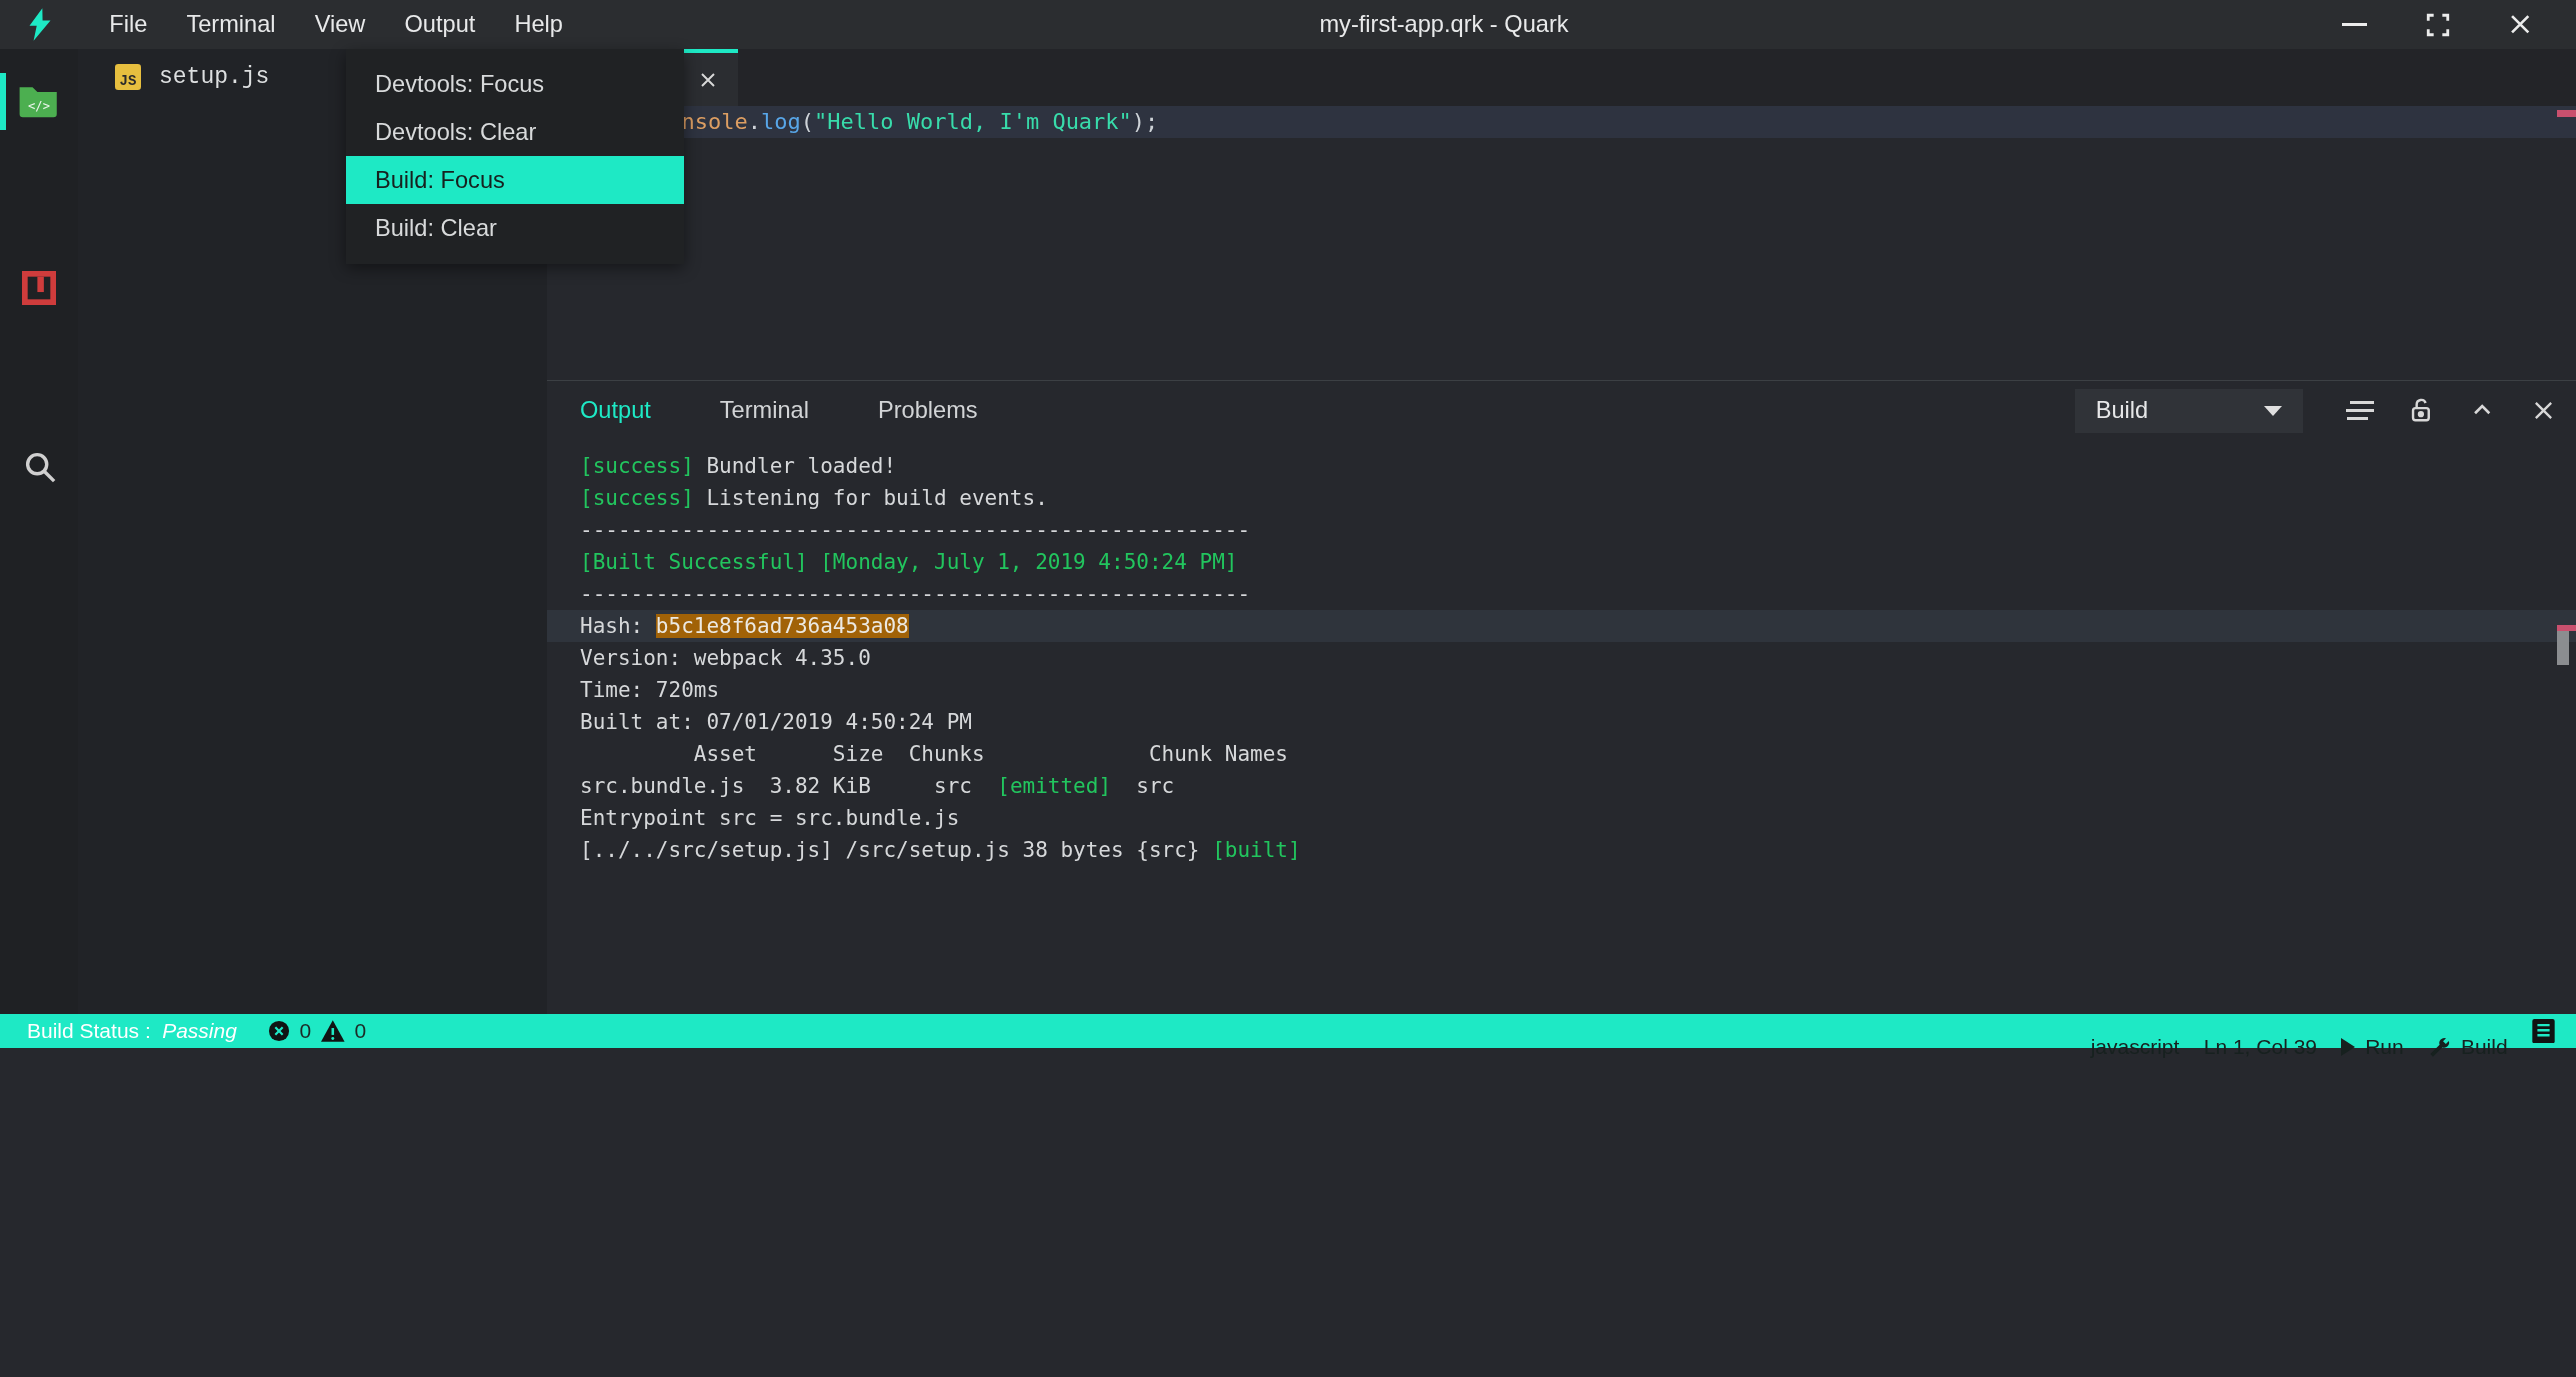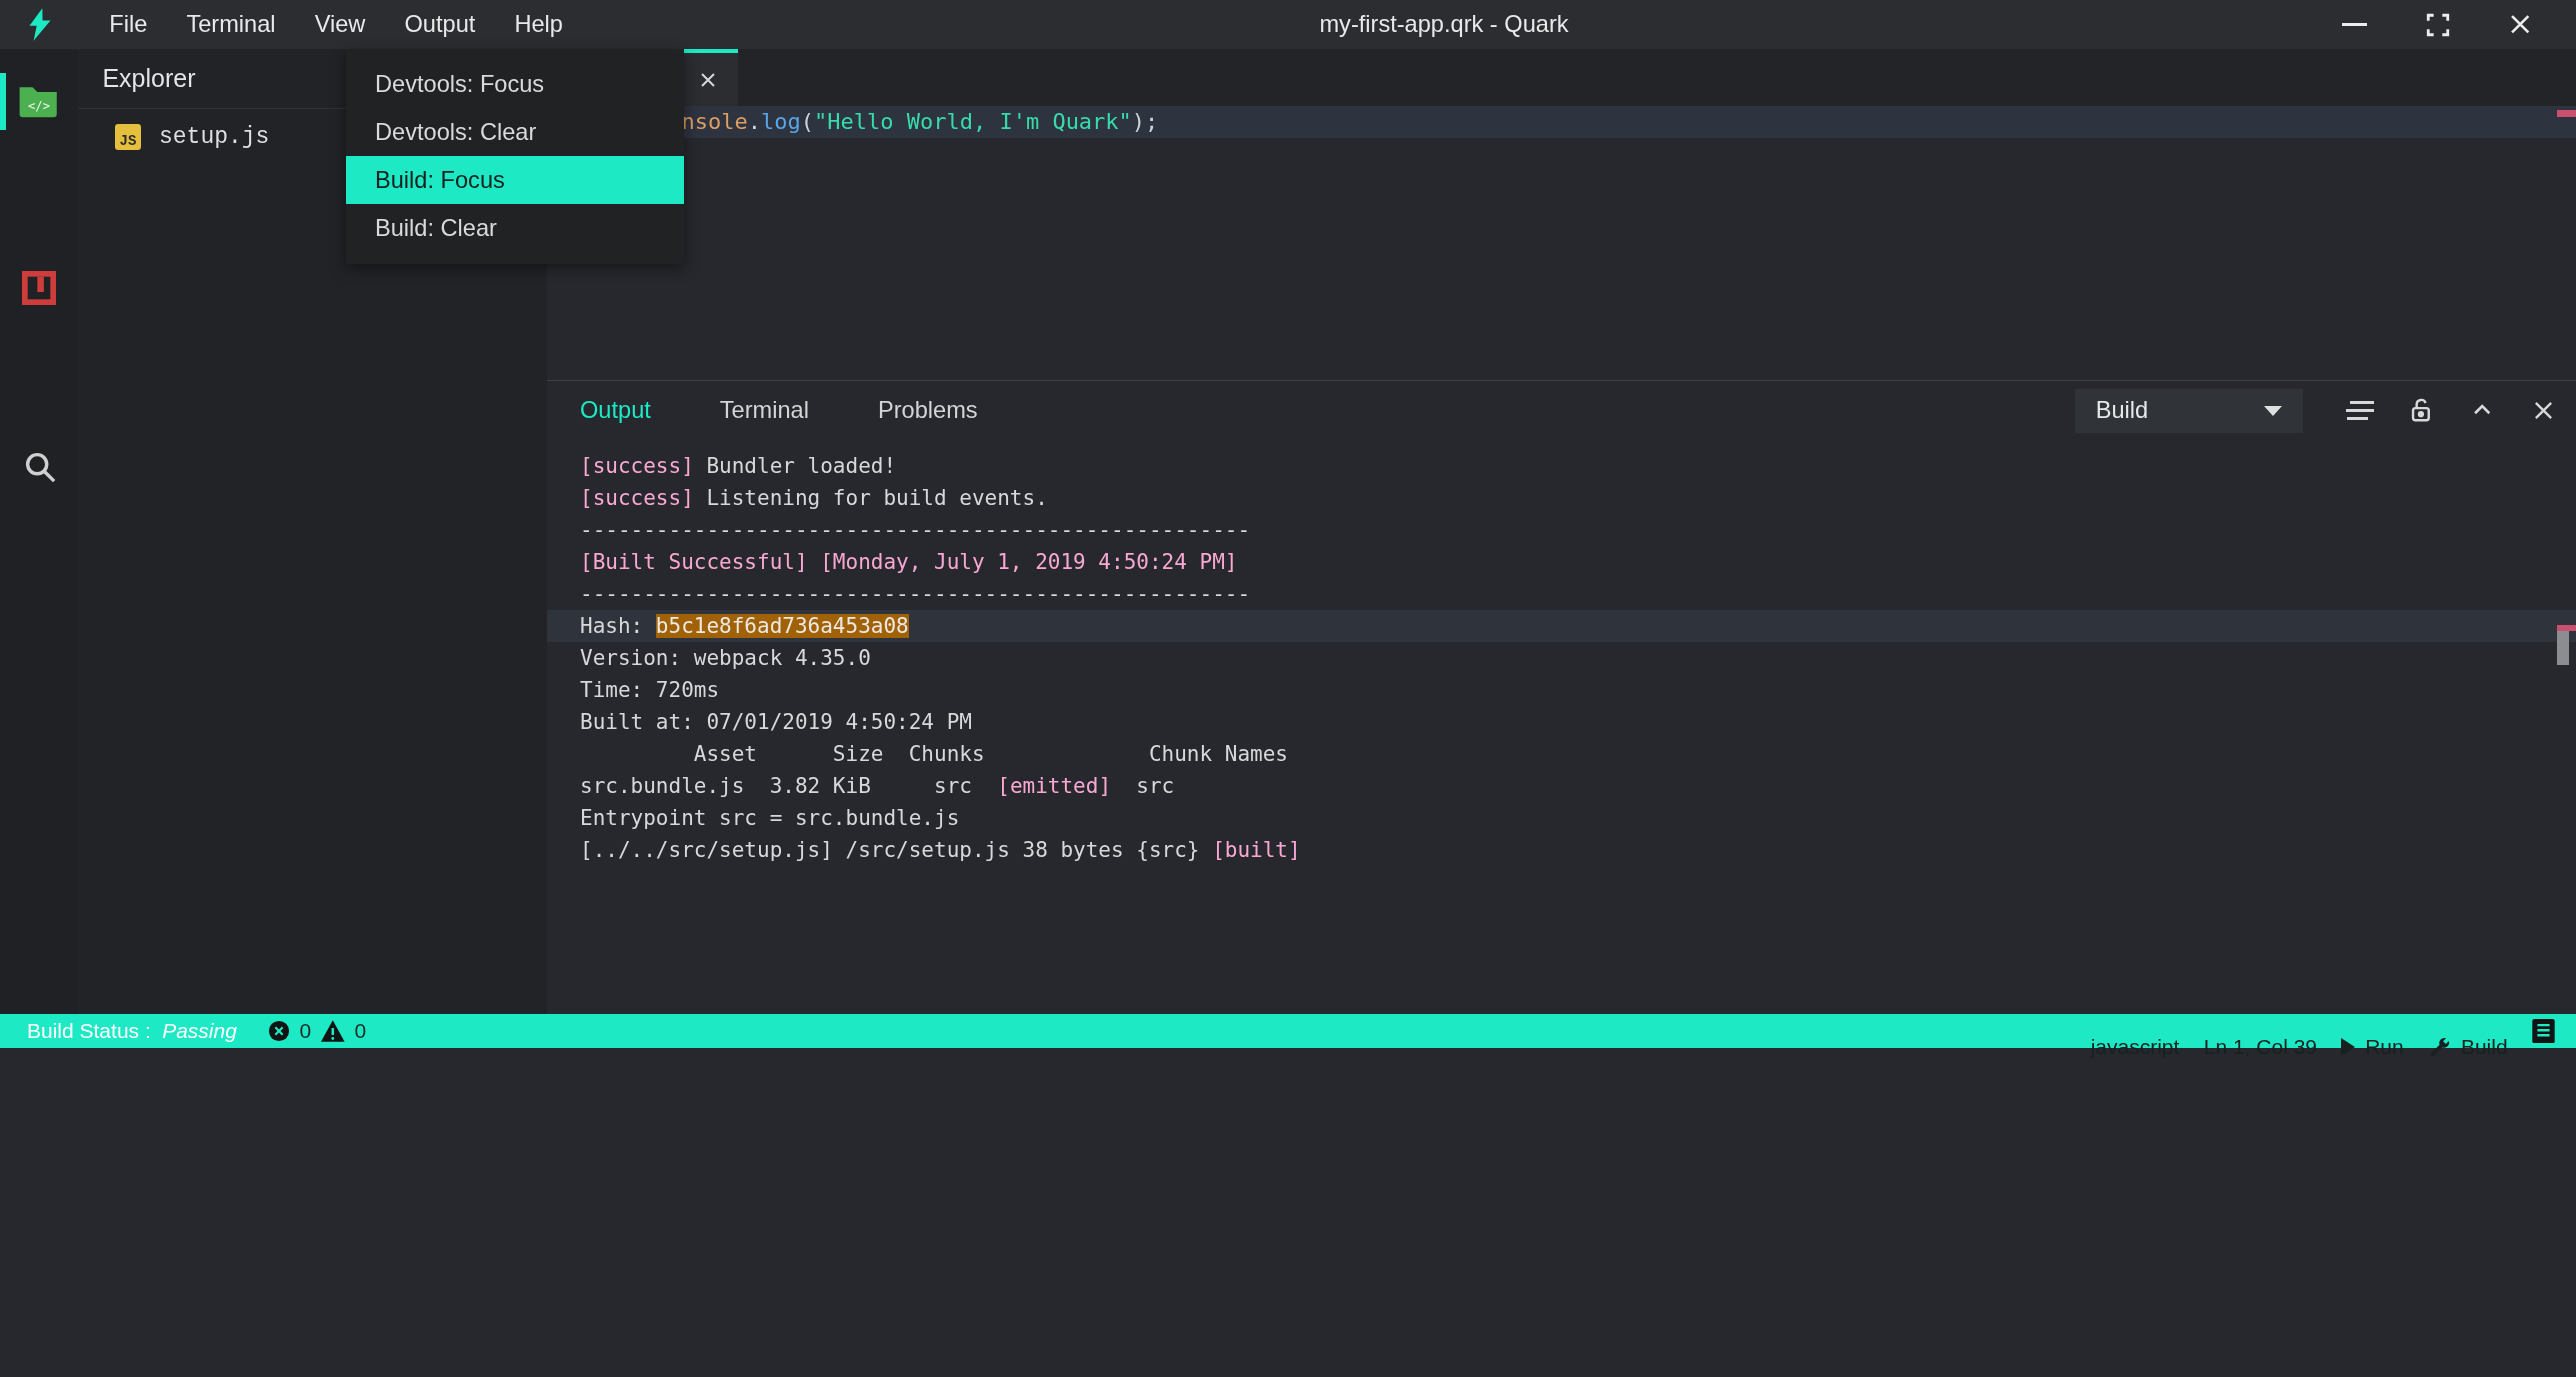--- a/index.html
+++ b/index.html
@@ -88,21 +88,21 @@
   .caret-down { width: 0; height: 0; border-left: 9px solid transparent; border-right: 9px solid transparent; border-top: 10.6px solid #e0e0e0; }
   .panel-iconbtn { width: 33px; height: 33px; display: flex; align-items: center; justify-content: center; flex-direction: column; }
   .clear-lines span { display: block; height: 3.3px; background: #d8d8d8; margin: 2.4px 0; }
   .clear-lines .l1 { width: 24.4px; margin-left: 3.3px; }
   .clear-lines .l2 { width: 28px; }
   .clear-lines .l3 { width: 21px; margin-right: 4.9px; }
 
   .log { flex: 1 1 auto; font-family: "DejaVu Sans Mono", monospace; font-size: 21px; padding-top: 9.8px; }
   .log-line { height: 32px; line-height: 32px; white-space: pre; padding-left: 33px; color: #d6d8da; }
   .log-line.hl { background: #2f343c; }
-  .log .green { color: #f9a8d4; }
+  .log .green { color: #22c55e; }
   .log .sel { background: #a16207; color: #ece9e2; }
 
   .panel-marker { position: absolute; top: 244px; right: 0; width: 19.5px; height: 5.7px; background: #c9506e; }
   .panel-thumb { position: absolute; top: 250px; right: 7.3px; width: 11.4px; height: 34px; background: #8b8d90; }
 
   
   .statusbar {
     height: 34px; flex: 0 0 auto; background: #1ee9c5; display: flex; align-items: center;
     font-size: 21px;
   }
@@ -180,30 +180,20 @@
       </div>
       <div class="activity-icon ai-3">
         <svg width="37" height="37" viewBox="0 0 24 24" fill="none" stroke="#d0d0d0" stroke-width="2.2">
             <circle cx="10.5" cy="10.5" r="6.2"></circle>
             <path d="M15.2 15.2 21.5 21.5"></path>
           </svg>
       </div>
     </div>
 
     <div class="sidebar">
-      <div class="sidebar-header">
-        <span class="sidebar-title">Explorer</span>
-        <div class="newfile-btn">
-          <svg width="26" height="31" viewBox="0 0 24 28">
-            <path d="M4 0h11l6 6v22H4z" fill="#e9e9e9"></path>
-            <path d="M15 0v6h6z" fill="#b9b9b9"></path>
-            <path d="M12 11v10M7 16h10" stroke="#222" stroke-width="2.4"></path>
-          </svg>
-        </div>
-      </div>
       <div class="file-list" id="file-list">
           <div class="file-item">
             <div class="js-badge">JS</div>
             <span class="file-name">setup.js</span>
           </div>
         </div>
     </div>
 
     <div class="editor-col">
       <div class="tabbar">

